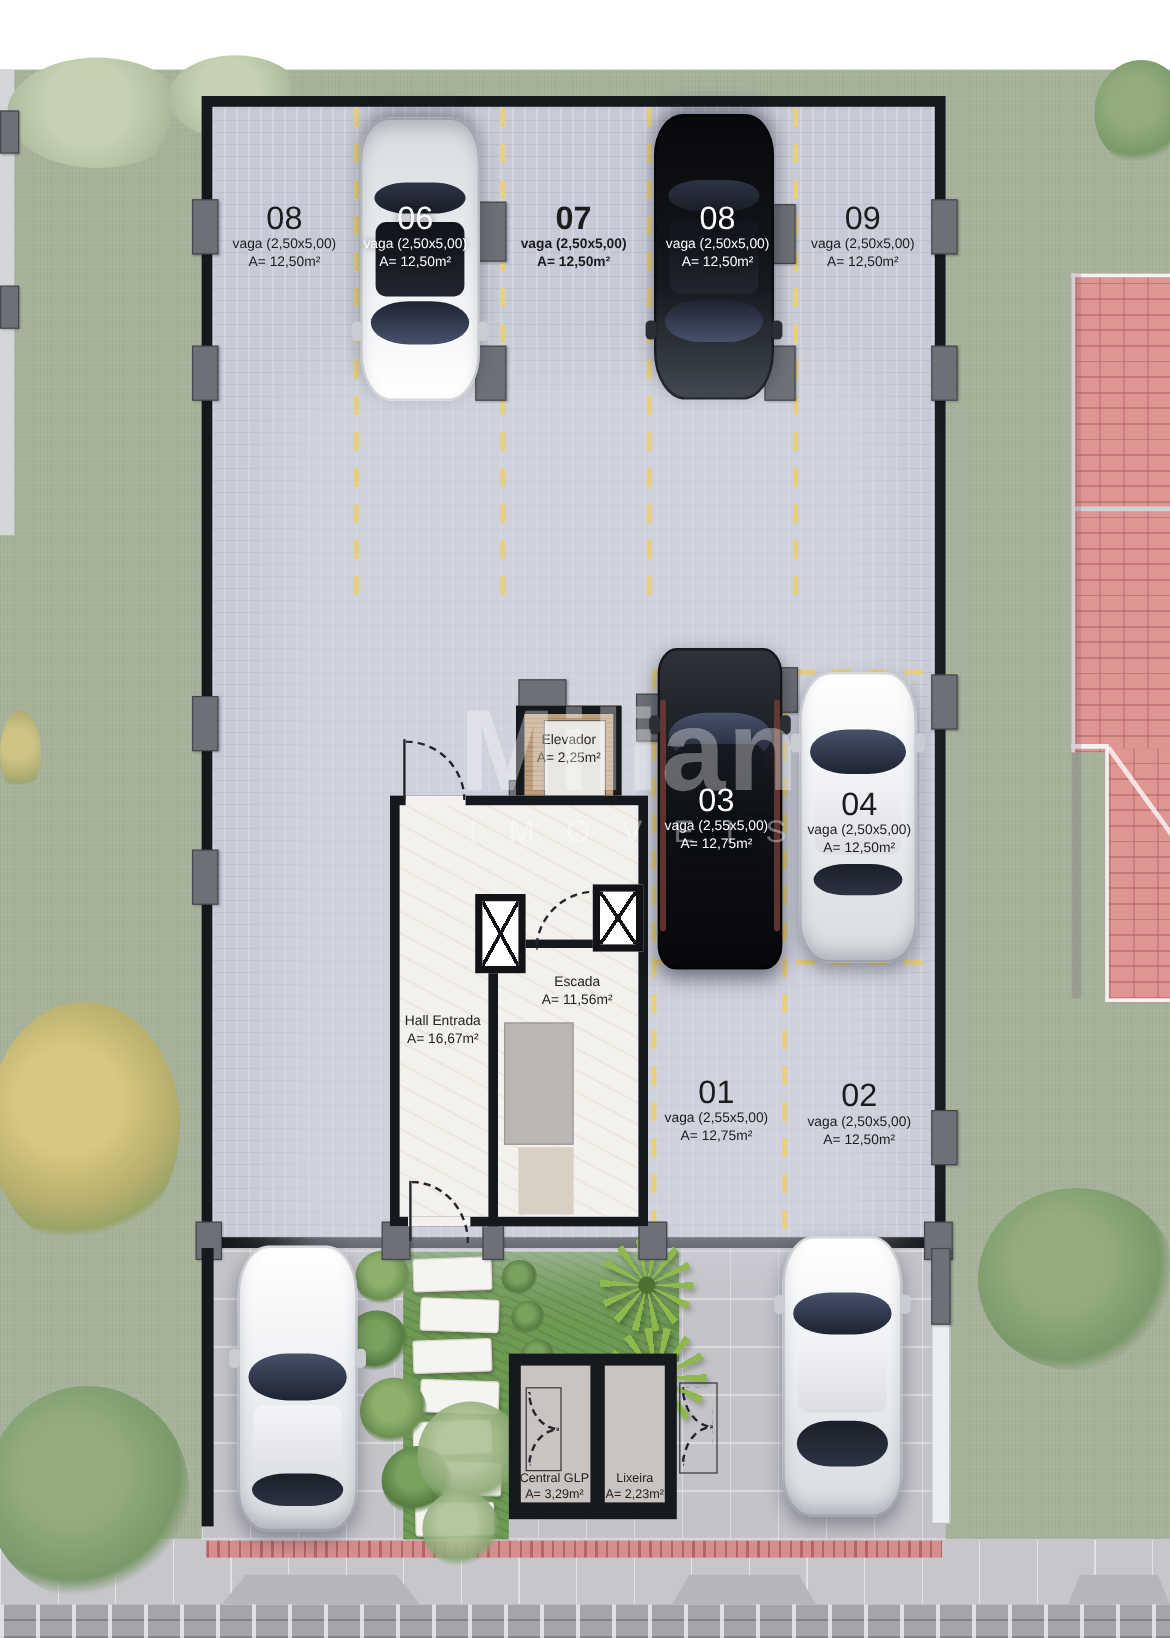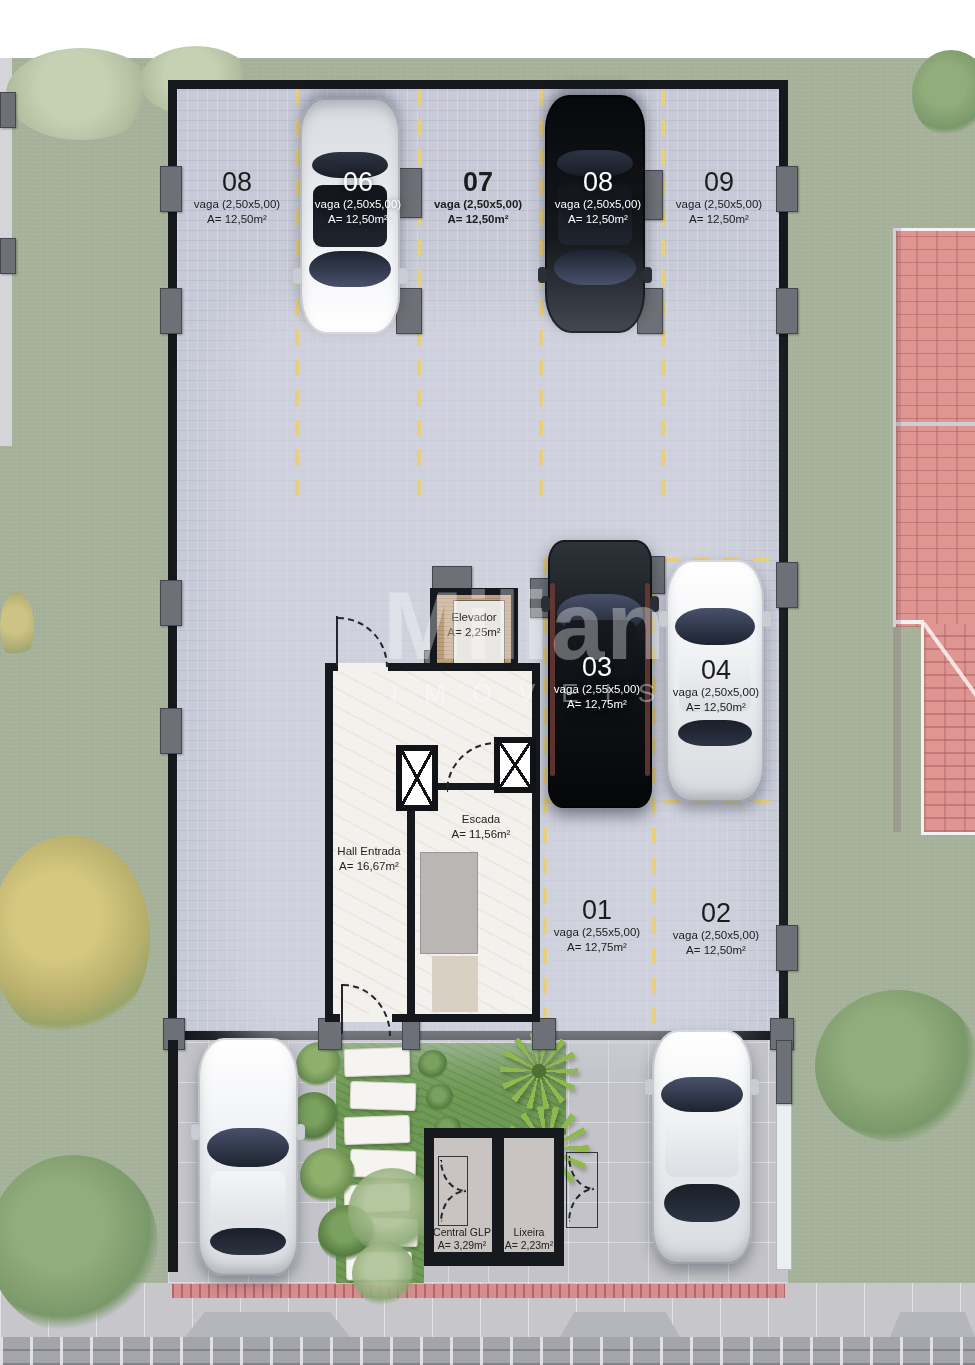--- a/index.html
+++ b/index.html
@@ -223,21 +223,21 @@
   <div class="rlbl" style="left:438px;top:812px;width:86px;">
     <div>Escada</div>
     <div>A= 11,56m²</div>
   </div>
 
   <div class="lbl" style="left:177px;top:167px;width:120px;">
     <div class="num">08</div>
     <div class="dims">vaga (2,50x5,00)</div>
     <div class="dims">A= 12,50m²</div>
   </div>
-  <div class="lbl white" style="left:298px;top:167px;width:120px;">
+  <div class="lbl white" style="left:286px;top:167px;width:120px;">
     <div class="num">06</div>
     <div class="dims">vaga (2,50x5,00)</div>
     <div class="dims">A= 12,50m²</div>
   </div>
   <div class="lbl" style="left:418px;top:167px;width:120px;font-weight:bold;">
     <div class="num">07</div>
     <div class="dims">vaga (2,50x5,00)</div>
     <div class="dims">A= 12,50m²</div>
   </div>
   <div class="lbl white" style="left:538px;top:167px;width:120px;">

